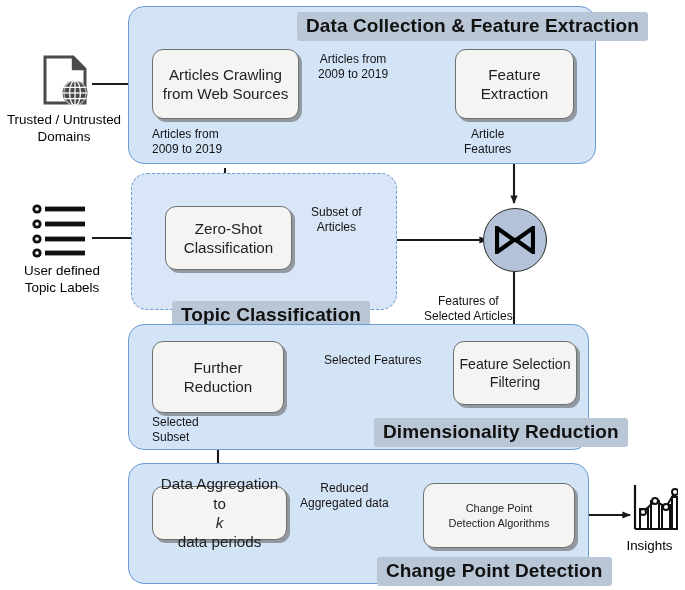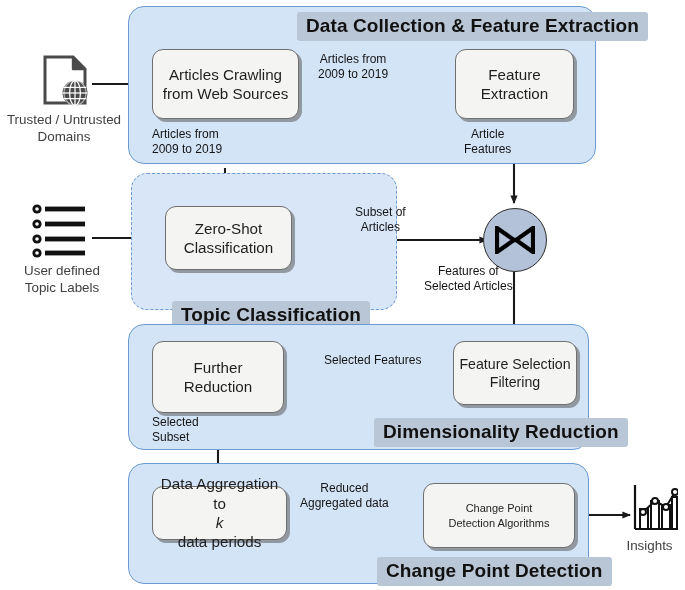--- a/index.html
+++ b/index.html
@@ -19,21 +19,21 @@
         box-sizing:border-box;display:flex;align-items:center;justify-content:center;
         text-align:center;font-size:15.2px;line-height:1.28;color:#1f1f1f;
         box-shadow:3px 3px 0 0 rgba(90,90,90,0.55);padding:2px 4px;}
   .node span{display:block;}
 
   .join{position:absolute;border-radius:50%;background:#b3c2d8;border:1.6px solid #2b2b2b;
         display:flex;align-items:center;justify-content:center;}
 
   .edge-label{position:absolute;font-size:12px;line-height:1.22;text-align:center;color:#141414;white-space:nowrap;}
 
-  .icon-caption{position:absolute;font-size:13.4px;line-height:1.25;text-align:center;color:#404040;white-space:nowrap;}
+  .icon-caption{position:absolute;font-size:13.4px;line-height:1.25;text-align:center;color:#000000;white-space:nowrap;}
 
   .ico{position:absolute;}
   .k-ital{font-style:italic;}
 </style>
 </head>
 <body>
 
 <svg id="diagram" viewBox="0 0 685 590" width="685" height="590" xmlns="http://www.w3.org/2000/svg">
   <defs>
     <marker id="ah" markerWidth="9" markerHeight="8" refX="7.6" refY="4" orient="auto" markerUnits="userSpaceOnUse">
@@ -146,26 +146,26 @@
 <div class="edge-label" style="left:152px;top:127px;text-align:left;">
   <span>Articles from</span><br>
   <span>2009 to 2019</span>
 </div>
 
 <div class="edge-label" style="left:464px;top:127px;">
   <span>Article</span><br>
   <span>Features</span>
 </div>
 
-<div class="edge-label" style="left:311px;top:205px;margin-left:44px;">
+<div class="edge-label" style="left:311px;top:205px;">
   <span>Subset of</span><br>
   <span>Articles</span>
 </div>
 
-<div class="edge-label" style="left:424px;top:264px;">
+<div class="edge-label" style="left:424px;top:294px;">
   <span>Features of</span><br>
   <span>Selected Articles</span>
 </div>
 
 <div class="edge-label" style="left:324px;top:353px;">
   <span>Selected Features</span>
 </div>
 
 <div class="edge-label" style="left:152px;top:415px;text-align:left;">
   <span>Selected</span><br>

